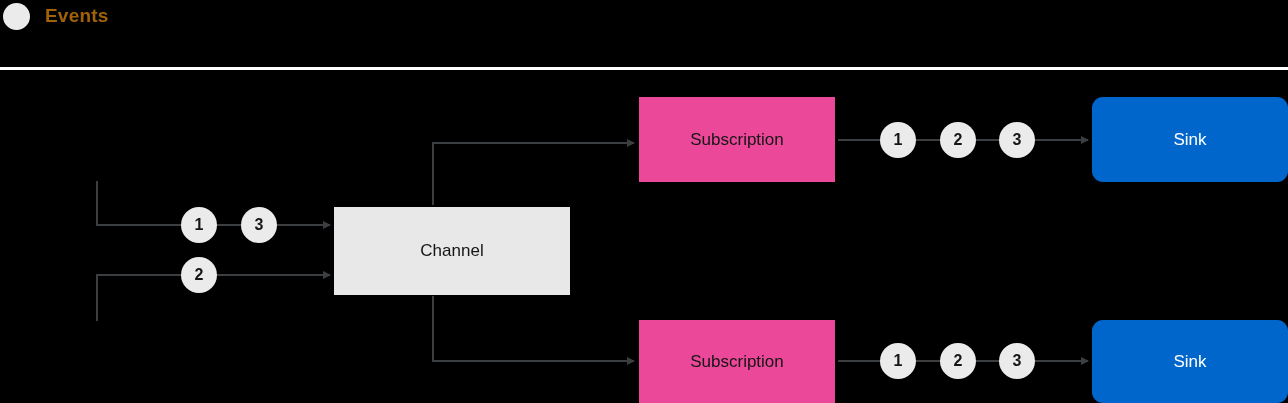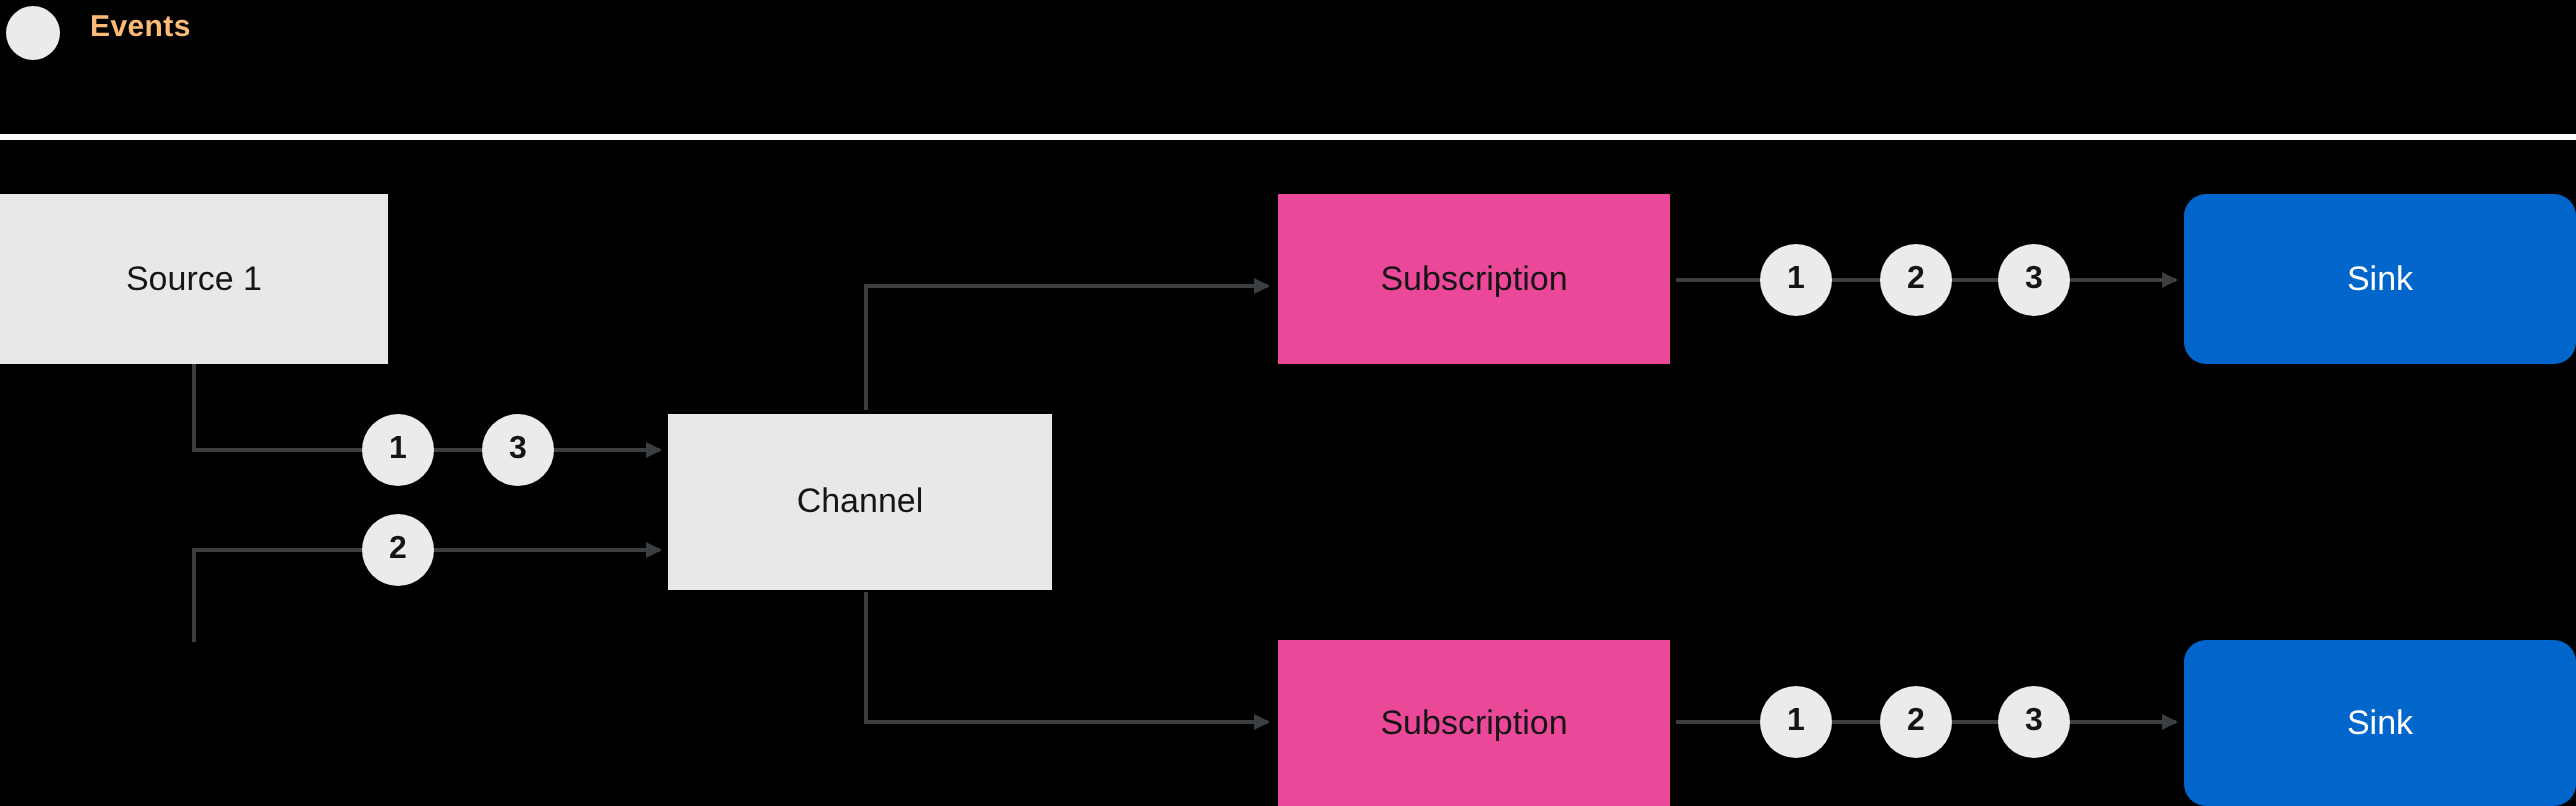--- a/index.html
+++ b/index.html
@@ -26,23 +26,23 @@
     top: 3px;
     width: 27px;
     height: 27px;
     border-radius: 50%;
     background: #ebebeb;
   }
   .legend-label {
     position: absolute;
     left: 45px;
     top: 5px;
-    font-size: 15px;
+    font-size: 19px;
     font-weight: bold;
-    color: #fdba74;
+    color: #a16207;
     letter-spacing: 0.2px;
   }
   .hrule {
     position: absolute;
     left: 0;
     top: 67px;
     width: 1288px;
     height: 3px;
     background: #ffffff;
   }
@@ -115,26 +115,23 @@
 
     <path d="M433,205 L433,143 L634,143" fill="none" stroke="#3c3f42" stroke-width="2" marker-end="url(#arrow)"></path>
 
     <path d="M433,296 L433,361 L634,361" fill="none" stroke="#3c3f42" stroke-width="2" marker-end="url(#arrow)"></path>
 
     <path d="M838,140 L1088,140" fill="none" stroke="#3c3f42" stroke-width="2" marker-end="url(#arrow)"></path>
 
     <path d="M838,361 L1088,361" fill="none" stroke="#3c3f42" stroke-width="2" marker-end="url(#arrow)"></path>
   </svg>
 
-  <div class="box box-source" style="left:0px; top:97px; width:194px; height:85px;">
-    <span>Source 1</span>
-  </div>
 
 
-  <div class="box box-channel" style="left:334px; top:207px; width:192px; height:88px;">
+  <div class="box box-channel" style="left:334px; top:207px; width:236px; height:88px;">
     <span>Channel</span>
   </div>
 
   <div class="box box-subscription" style="left:639px; top:97px; width:196px; height:85px;">
     <span>Subscription</span>
   </div>
 
   <div class="box box-subscription" style="left:639px; top:320px; width:196px; height:83px;">
     <span>Subscription</span>
   </div>

